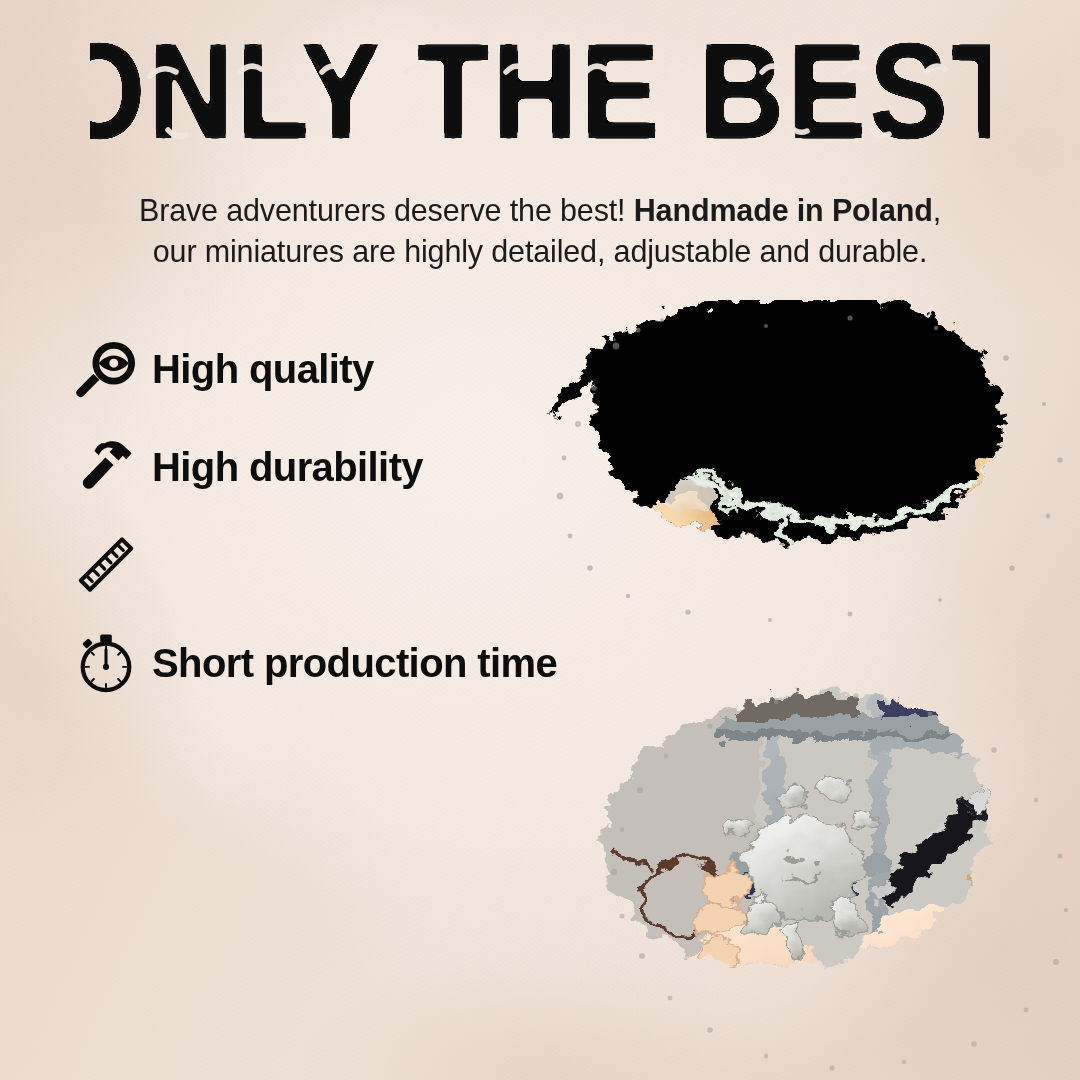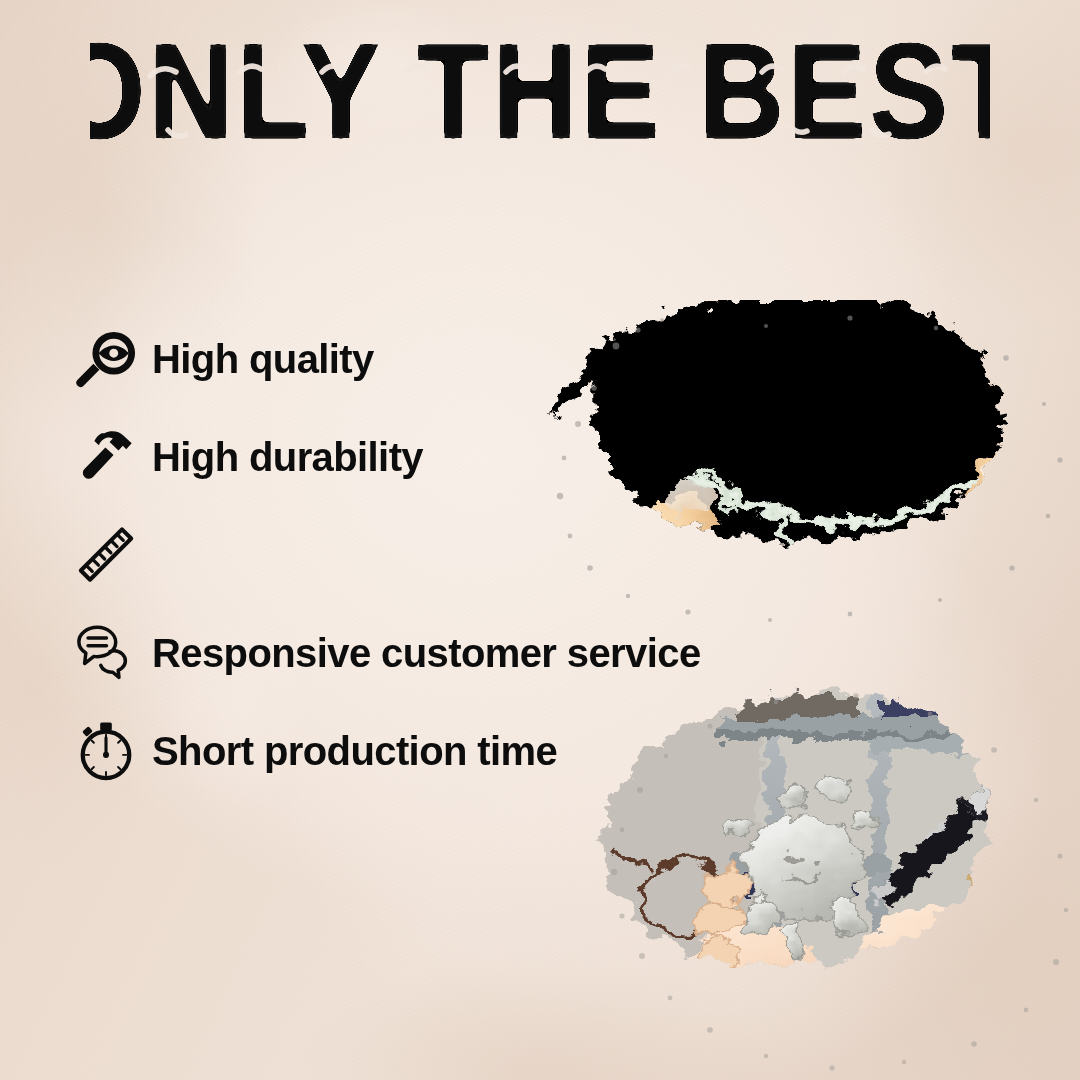--- a/index.html
+++ b/index.html
@@ -72,21 +72,21 @@
     font-size: 30.5px;
     line-height: 1.33;
     color: #1b1b1b;
     letter-spacing: -0.15px;
   }
   .subtitle b { font-weight: 700; }
 
   
   .features {
     position: absolute;
-    top: 310px;
+    top: 320px;
     left: 60px;
     width: 760px;
   }
   .feature-row {
     display: flex;
     align-items: center;
     height: 98px;
   }
   .feature-icon {
     width: 92px;
@@ -151,20 +151,24 @@
         <path d="M672 34 q9 -10 19 -3"></path>
         <path d="M754 34 q9 -10 19 -3"></path>
         <path d="M836 34 q9 -10 19 -3"></path>
         <path d="M78 92 q8 9 18 5"></path>
         <path d="M700 88 q8 9 17 5"></path>
         <path d="M782 92 q8 8 17 4"></path>
       </g>
     </svg>
   </div>
 
+  <div class="subtitle">
+    <span>Brave adventurers deserve the best! </span><b>Handmade in Poland</b><span>,</span><br>
+    <span>our miniatures are highly detailed, adjustable and durable.</span>
+  </div>
 
   <div class="features">
 
     <div class="feature-row">
       <span class="feature-icon">
         <svg width="62" height="62" viewBox="0 0 64 64">
           <g fill="#0d0d0d">
             <path d="M40 4a22 22 0 1 0 0 44 22 22 0 0 0 0-44zm0 7a15 15 0 1 1 0 30 15 15 0 0 1 0-30z"></path>
             <path d="M25.2 43.2 8.6 59.8a4.4 4.4 0 0 1-6.2-6.2L19 37z"></path>
             <path d="M40 18c-8 0-13.6 5.8-15.6 8 2 2.2 7.6 8 15.6 8s13.6-5.8 15.6-8c-2-2.2-7.6-8-15.6-8zm0 3.4a4.6 4.6 0 1 1 0 9.2 4.6 4.6 0 0 1 0-9.2z"></path>
@@ -197,33 +201,20 @@
             <path d="M38.2 18.1l5.2 5.2"></path>
             <path d="M31.8 24.5l5.2 5.2"></path>
             <path d="M25.4 30.9l5.2 5.2"></path>
             <path d="M19 37.3l5.2 5.2"></path>
             <path d="M12.6 43.7l5.2 5.2"></path>
           </g>
         </svg>
       </span>
     </div>
 
-    <div class="feature-row">
-      <span class="feature-icon">
-        <svg width="62" height="62" viewBox="0 0 64 64">
-          <g fill="none" stroke="#0d0d0d" stroke-width="3.6" stroke-linejoin="round" stroke-linecap="round">
-            <path d="M36 30.5c4.6-1.5 9.6-0.4 12.8 2.6 4.6 4.3 4.2 11-0.8 14.8-1 0.8-2.2 1.4-3.4 1.8l0.8 7.6-6.4-5.4c-5.6 0.4-10.8-2.6-12.4-7.2"></path>
-            <path d="M23 5.5C12.5 5.5 4 12.2 4 20.4c0 4.7 2.8 8.9 7.2 11.6l-1.3 10.9 9.6-7.4c1.1 0.2 2.3 0.3 3.5 0.3 10.5 0 19-6.6 19-14.9S33.5 5.5 23 5.5z"></path>
-            <path d="M13.5 16.5h19"></path>
-            <path d="M13.5 24.5h19"></path>
-          </g>
-        </svg>
-      </span>
-      <span class="feature-label">Responsive customer service</span>
-    </div>
 
     <div class="feature-row">
       <span class="feature-icon">
         <svg width="62" height="62" viewBox="0 0 64 64">
           <g fill="#0d0d0d">
             <rect x="26" y="2.5" width="12" height="8.5" rx="1.6"></rect>
             <rect x="8.6" y="8.4" width="8.6" height="7" rx="1.6" transform="rotate(-42 12.9 11.9)"></rect>
           </g>
           <circle cx="32" cy="36" r="24" fill="none" stroke="#0d0d0d" stroke-width="4.4"></circle>
           <g stroke="#0d0d0d" stroke-width="2" stroke-linecap="round">

